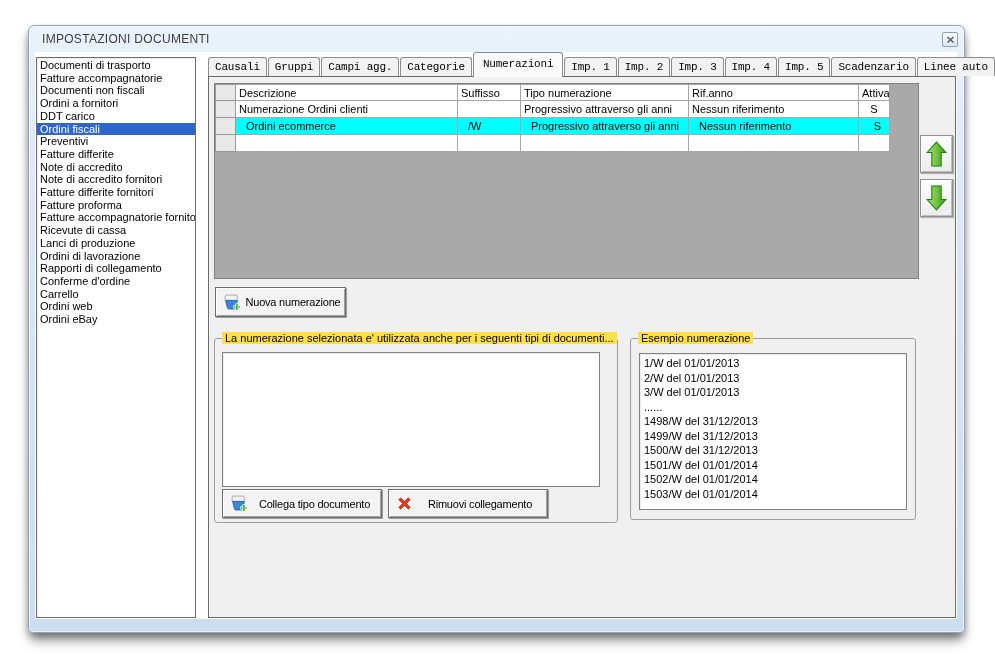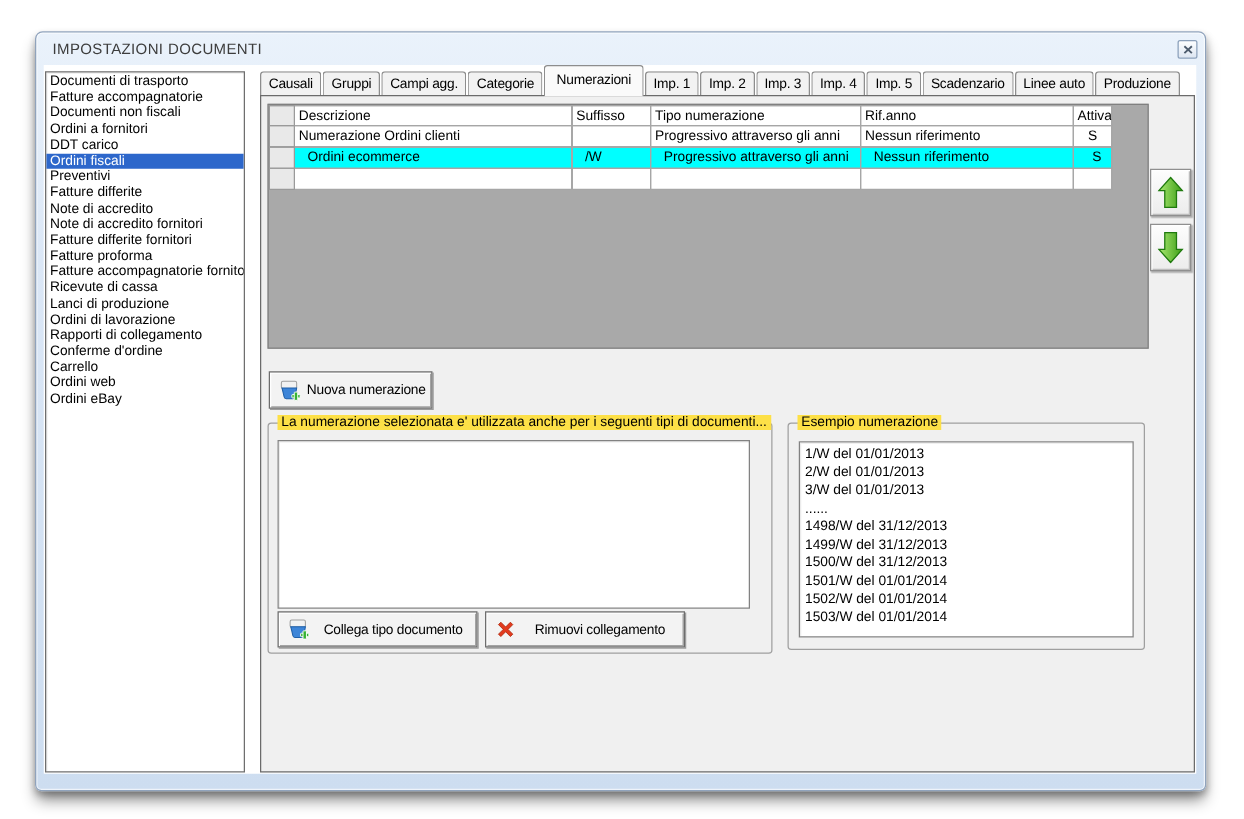--- a/index.html
+++ b/index.html
@@ -27,21 +27,21 @@
   .sidebar li { font-size:11px; line-height:12.7px; padding-left:3px;
     white-space:nowrap; overflow:hidden; color:#000; }
   .sidebar li.sel { background:#2d67cb; color:#fff; }
 
   
   .tabs { position:absolute; left:173px; top:0; height:24px; display:flex;
     align-items:flex-end; z-index:4; }
   .tab { height:19px; line-height:18px; padding:0 6px; font-size:11px;
     letter-spacing:-.2px; background:#f2f2f2; border:1px solid #8d8d8d;
     border-bottom:none; border-radius:3px 3px 0 0; margin-right:1px;
-    white-space:nowrap; color:#000; }
+    white-space:nowrap; color:#000;font-family:Liberation Mono, monospace; }
   .tab.act { height:25px; line-height:23px; background:#fafafa; margin-bottom:-1px;
     position:relative; z-index:6; padding:0 9px; }
 
   
   .panel { position:absolute; left:173px; top:24px; width:748px; height:542px;
     background:#f0f0f0; border:1px solid #6b6b6b; z-index:3; }
 
   .grid-wrap { position:absolute; left:5px; top:6px; width:705px; height:196px;
     background:#a9a9a9; border:1px solid #808080; overflow:hidden; }
   table.grid { border-collapse:collapse; table-layout:fixed; width:674px;
@@ -61,21 +61,21 @@
     box-shadow: inset 1px 1px 0 #fff, inset -1px -1px 0 #bdbdbd, 1px 1px 1px rgba(0,0,0,.25);
     display:flex; align-items:center; justify-content:center; }
   .arrow-up { top:58px; } .arrow-down { top:102px; }
 
   
   .wbtn { position:absolute; height:30px; background:#f3f3f3; border:1px solid #6d6d6d;
     box-shadow: inset 1px 1px 0 #ffffff, inset -1px -1px 0 #a3a3a3, 1px 1px 0 rgba(0,0,0,.35);
     display:flex; align-items:center; padding-left:7px; font-size:11px;
     letter-spacing:-.2px; white-space:nowrap; }
   .wbtn .lbl { flex:1; text-align:center; padding:0 4px; }
-  .btn-new { left:6px; top:220px; width:131px; }
+  .btn-new { left:6px; top:210px; width:131px; }
   .btn-del { left:143px; top:210px; width:132px; }
 
   
   .gbox { position:absolute; border:1px solid #9f9f9f; border-radius:3px; }
   .gbox .glabel { position:absolute; top:-7px; left:7px; background:#fde047;
     padding:0 3px; font-size:11px; white-space:nowrap; }
   .gb-links { left:5px; top:261px; width:404px; height:185px; }
   .gb-example { left:421px; top:261px; width:286px; height:182px; }
   .lb { position:absolute; background:#fff; border:1px solid #828282;
     box-shadow: inset 1px 1px 0 rgba(0,0,0,.08); overflow:hidden; list-style:none; }

